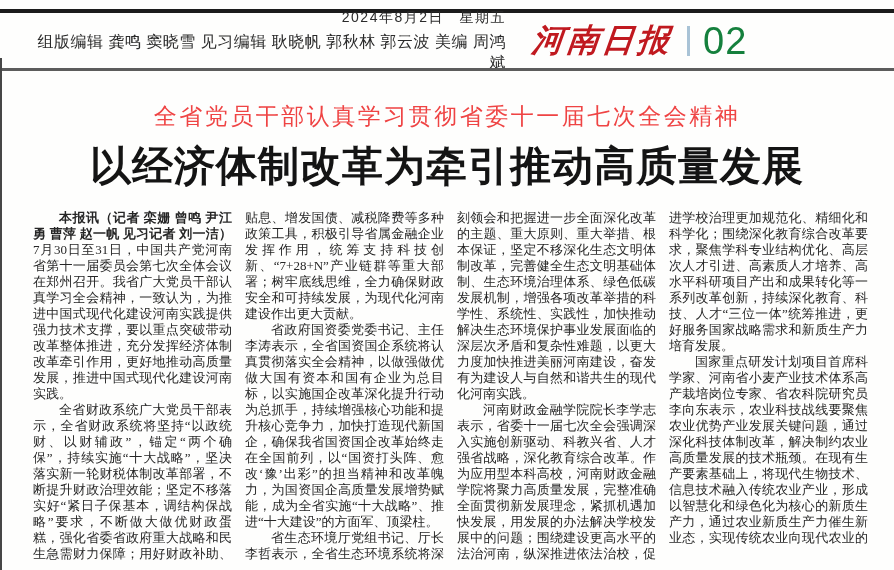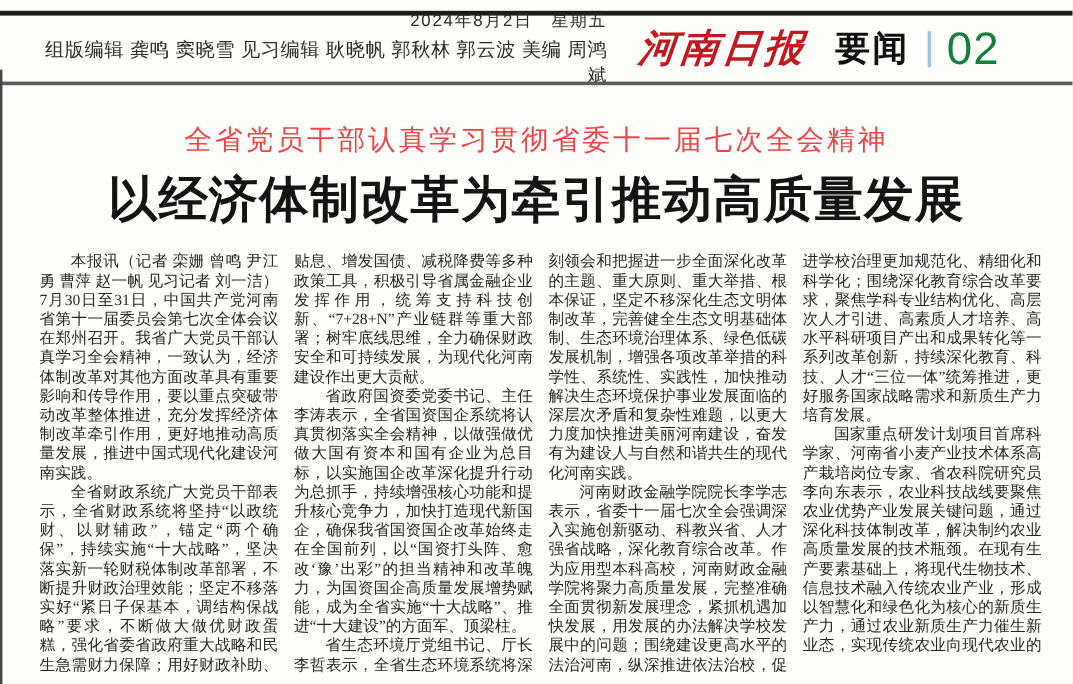--- a/index.html
+++ b/index.html
@@ -28,51 +28,50 @@
     text-align:center;margin:7px 0 0 0;font-family:"Liberation Serif","DejaVu Serif",serif;
     font-weight:900;font-size:41px;color:#141414;letter-spacing:1px;white-space:nowrap;
   }
   .columns{
     margin:16px 26px 0 33px;height:352px;overflow:hidden;
     column-count:4;column-gap:13px;column-fill:auto;
     font-family:"Liberation Serif","DejaVu Serif",serif;
     font-size:13px;line-height:16px;text-align:justify;color:#262626;
   }
   .columns p{margin:0;text-indent:2em;}
-  .lead{font-weight:normal;}
+  .lead{font-weight:bold;}
 </style>
 </head>
 <body>
 
 <div class="page">
 
   <div class="top-rule"></div>
 
   <div class="header">
     <div class="header-left">
       <div class="date">2024年8月2日　星期五</div>
       <div class="editors">组版编辑 龚鸣 窦晓雪 见习编辑 耿晓帆 郭秋林 郭云波 美编 周鸿斌</div>
     </div>
     <div class="header-right">
       <span class="masthead">河南日报</span>
-      <span class="section">要闻</span>
       <span class="vbar"></span>
       <span class="pagenum">02</span>
     </div>
   </div>
 
   <div class="header-rule"></div>
   <div class="edge"></div>
 
   <div class="article">
     <div class="kicker">全省党员干部认真学习贯彻省委十一届七次全会精神</div>
     <h1 class="headline">以经济体制改革为牵引推动高质量发展</h1>
 
     <div class="columns">
-      <p><span class="lead">本报讯（记者 栾姗 曾鸣 尹江勇 曹萍 赵一帆 见习记者 刘一洁）</span><span>7月30日至31日，中国共产党河南省第十一届委员会第七次全体会议在郑州召开。我省广大党员干部认真学习全会精神，一致认为，经济体制改革对其他方面改革具有重要影响和传导作用，要以重点突破带动改革整体推进，充分发挥经济体制改革牵引作用，更好地推动高质量发展，推进中国式现代化建设河南实践。</span></p>
+      <p><span class="lead">本报讯（记者 栾姗 曾鸣 尹江勇 曹萍 赵一帆 见习记者 刘一洁）</span><span>7月30日至31日，中国共产党河南省第十一届委员会第七次全体会议在郑州召开。我省广大党员干部认真学习全会精神，一致认为，为推进中国式现代化建设河南实践提供强力技术支撑，要以重点突破带动改革整体推进，充分发挥经济体制改革牵引作用，更好地推动高质量发展，推进中国式现代化建设河南实践。</span></p>
       <p>全省财政系统广大党员干部表示，全省财政系统将坚持“以政统财、以财辅政”，锚定“两个确保”，持续实施“十大战略”，坚决落实新一轮财税体制改革部署，不断提升财政治理效能；坚定不移落实好“紧日子保基本，调结构保战略”要求，不断做大做优财政蛋糕，强化省委省政府重大战略和民生急需财力保障；用好财政补助、贴息、增发国债、减税降费等多种政策工具，积极引导省属金融企业发挥作用，统筹支持科技创新、“7+28+N”产业链群等重大部署；树牢底线思维，全力确保财政安全和可持续发展，为现代化河南建设作出更大贡献。</p>
       <p>省政府国资委党委书记、主任李涛表示，全省国资国企系统将认真贯彻落实全会精神，以做强做优做大国有资本和国有企业为总目标，以实施国企改革深化提升行动为总抓手，持续增强核心功能和提升核心竞争力，加快打造现代新国企，确保我省国资国企改革始终走在全国前列，以“国资打头阵、愈改‘豫’出彩”的担当精神和改革魄力，为国资国企高质量发展增势赋能，成为全省实施“十大战略”、推进“十大建设”的方面军、顶梁柱。</p>
       <p>省生态环境厅党组书记、厅长李哲表示，全省生态环境系统将深刻领会和把握进一步全面深化改革的主题、重大原则、重大举措、根本保证，坚定不移深化生态文明体制改革，完善健全生态文明基础体制、生态环境治理体系、绿色低碳发展机制，增强各项改革举措的科学性、系统性、实践性，加快推动解决生态环境保护事业发展面临的深层次矛盾和复杂性难题，以更大力度加快推进美丽河南建设，奋发有为建设人与自然和谐共生的现代化河南实践。</p>
       <p>河南财政金融学院院长李学志表示，省委十一届七次全会强调深入实施创新驱动、科教兴省、人才强省战略，深化教育综合改革。作为应用型本科高校，河南财政金融学院将聚力高质量发展，完整准确全面贯彻新发展理念，紧抓机遇加快发展，用发展的办法解决学校发展中的问题；围绕建设更高水平的法治河南，纵深推进依法治校，促进学校治理更加规范化、精细化和科学化；围绕深化教育综合改革要求，聚焦学科专业结构优化、高层次人才引进、高素质人才培养、高水平科研项目产出和成果转化等一系列改革创新，持续深化教育、科技、人才“三位一体”统筹推进，更好服务国家战略需求和新质生产力培育发展。</p>
       <p>国家重点研发计划项目首席科学家、河南省小麦产业技术体系高产栽培岗位专家、省农科院研究员李向东表示，农业科技战线要聚焦农业优势产业发展关键问题，通过深化科技体制改革，解决制约农业高质量发展的技术瓶颈。在现有生产要素基础上，将现代生物技术、信息技术融入传统农业产业，形成以智慧化和绿色化为核心的新质生产力，通过农业新质生产力催生新业态，实现传统农业向现代农业的转变提升，为推进中国式现代化建设河南实践提供强力技术支撑。</p>
 
     </div>
   </div>
 
 </div>

